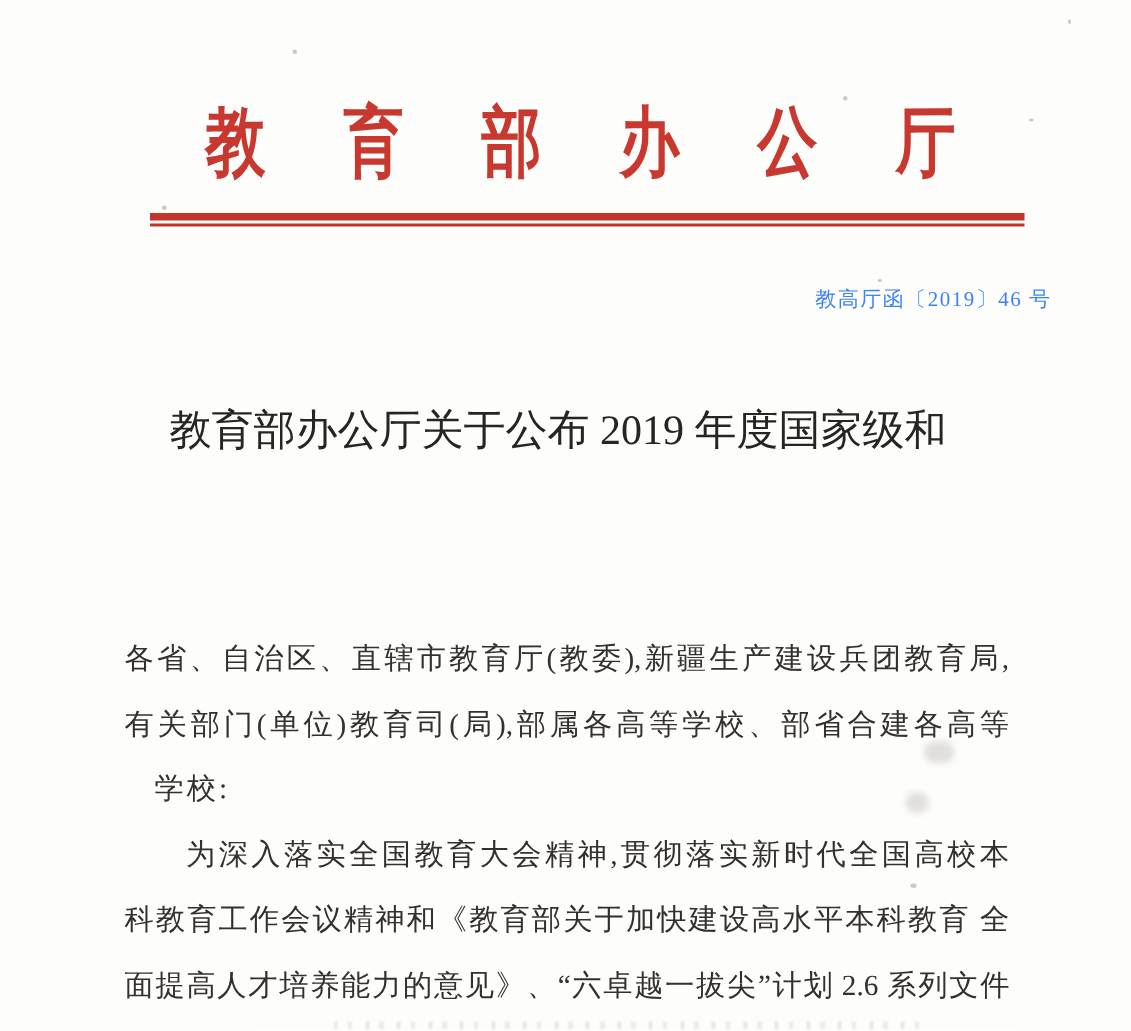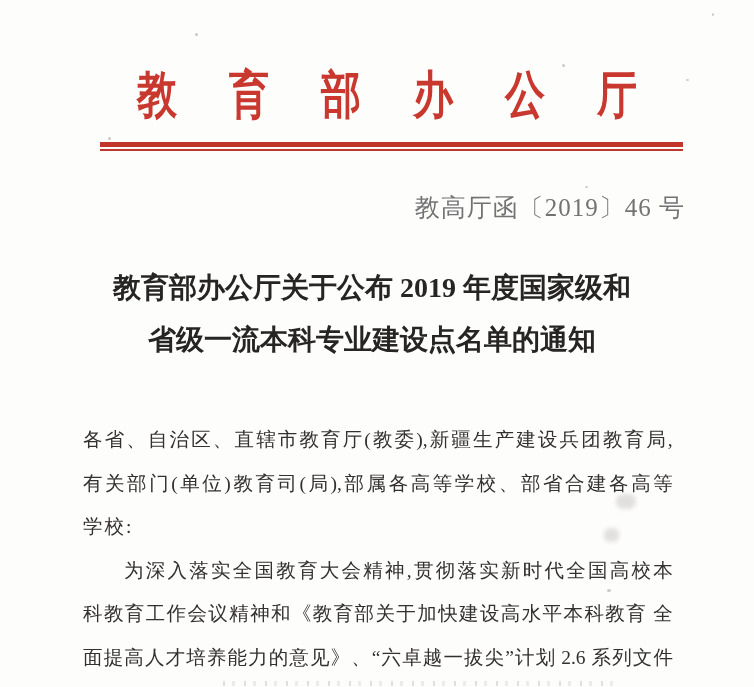--- a/index.html
+++ b/index.html
@@ -23,37 +23,37 @@
   }
   
   .red-rule{
     position:absolute;left:100px;top:142px;width:583px;height:2px;
     border-top:5px solid var(--red-dark,#c2352c);
     border-bottom:2px solid var(--red-dark,#c2352c);
     background:transparent;
   }
   
   .doc-number{
-    position:absolute;top:191px;right:69px;
-    font-size:25px;letter-spacing:1px;color:#737373;
+    position:absolute;top:191px;right:53px;
+    font-size:14px;letter-spacing:1px;color:#3b82f6;
   }
   
   .doc-title{
     position:absolute;left:0;top:262px;width:744px;
-    text-align:center;font-weight:bold;
+    text-align:center;font-weight:normal;
     font-size:28px;line-height:52px;color:#272523;
   }
   
   .body-text{
     position:absolute;left:83px;top:418px;width:590px;
     font-size:19.5px;line-height:43.5px;color:#33302d;
   }
   .body-line{height:43.5px;}
   .body-line.indent{padding-left:41px;box-sizing:border-box;}
-  .body-line.plain{letter-spacing:2px;}
+  .body-line.plain{letter-spacing:2px;margin-left:20px;}
   
   .jline{display:flex;justify-content:space-between;align-items:baseline;}
   .jline span{white-space:pre;display:inline-block;}
   
   .speck{position:absolute;background:#8e8a85;border-radius:50%;opacity:.45;}
   .smudge{position:absolute;background:#9a958e;opacity:.28;filter:blur(2px);border-radius:40%;}
   .ghost-line{
     position:absolute;left:223px;top:681px;width:390px;height:5px;
     background:repeating-linear-gradient(90deg,
       rgba(110,105,100,.55) 0 2px, transparent 2px 9px,
@@ -74,21 +74,20 @@
       <span>公</span>
       <span>厅</span>
     </div>
 
   <div class="red-rule"></div>
 
   <div class="doc-number">教高厅函〔2019〕46 号</div>
 
   <div class="doc-title">
     <div>教育部办公厅关于公布 2019 年度国家级和</div>
-    <div>省级一流本科专业建设点名单的通知</div>
   </div>
 
   <div class="body-text">
     <div class="body-line jline">
         <span>各</span>
         <span>省</span>
         <span>、</span>
         <span>自</span>
         <span>治</span>
         <span>区</span>

